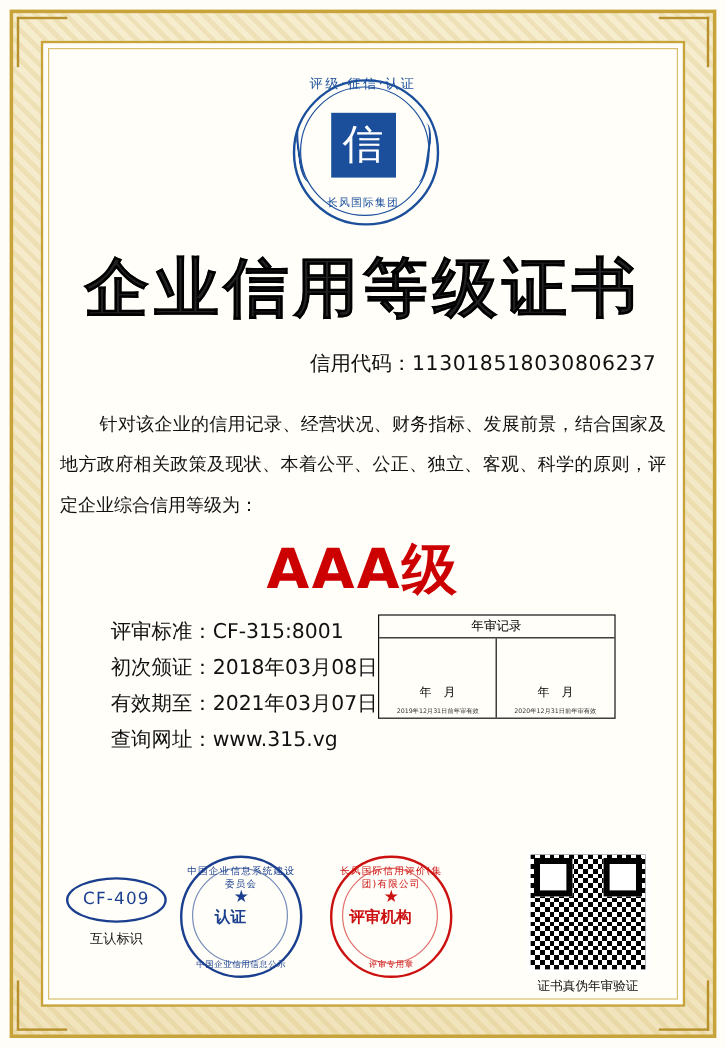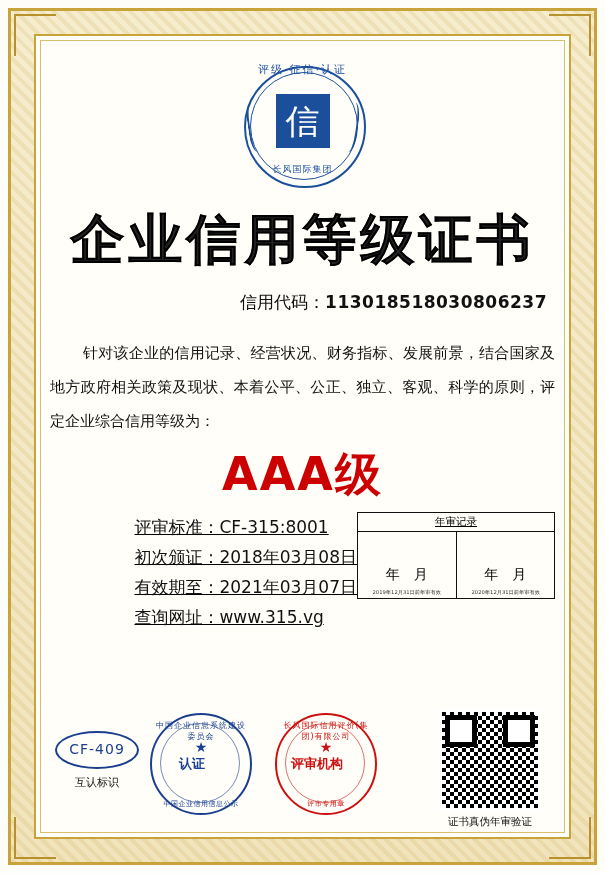--- a/index.html
+++ b/index.html
@@ -141,21 +141,21 @@
   }
   .code-line {
     margin-top: 14px;
     text-align: right;
     padding-right: 14px;
     font-size: 17px;
     color: #111111;
     font-family: "DejaVu Sans", sans-serif;
   }
   .code-line .code-value {
-    font-weight: bold;
+    font-weight: normal;
     letter-spacing: 0.5px;
   }
   .company {
     margin-top: 16px;
     text-align: center;
     font-size: 30px;
     font-weight: bold;
     letter-spacing: 1px;
     color: #111111;
     font-family: "DejaVu Sans", sans-serif;
@@ -179,23 +179,22 @@
     font-weight: bold;
     color: #cc0000;
     letter-spacing: 2px;
     font-family: "DejaVu Sans", sans-serif;
   }
 
   
   .details-row {
     margin-top: 6px;
     display: flex;
-    justify-content: flex-end;
+    justify-content: center;
     align-items: flex-start;
-    text-decoration: underline;
   }
   .details {
     font-size: 17px;
     line-height: 30px;
     color: #111111;
     font-family: "DejaVu Sans", sans-serif;
     padding-left: 6px;
   }
   .annual-box {
     width: 198px;
@@ -218,21 +217,21 @@
     flex: 1;
     position: relative;
     box-sizing: border-box;
   }
   .annual-cell + .annual-cell { border-left: 1px solid #111; }
   .annual-cell .ym {
     position: absolute;
     bottom: 14px;
     width: 100%;
     text-align: center;
-    font-size: 14px;
+    font-size: 10px;
     font-family: "DejaVu Sans", sans-serif;
   }
   .annual-cell .note {
     position: absolute;
     bottom: 2px;
     width: 100%;
     text-align: center;
     font-size: 5.5px;
     color: #333;
     font-family: "DejaVu Sans", sans-serif;

